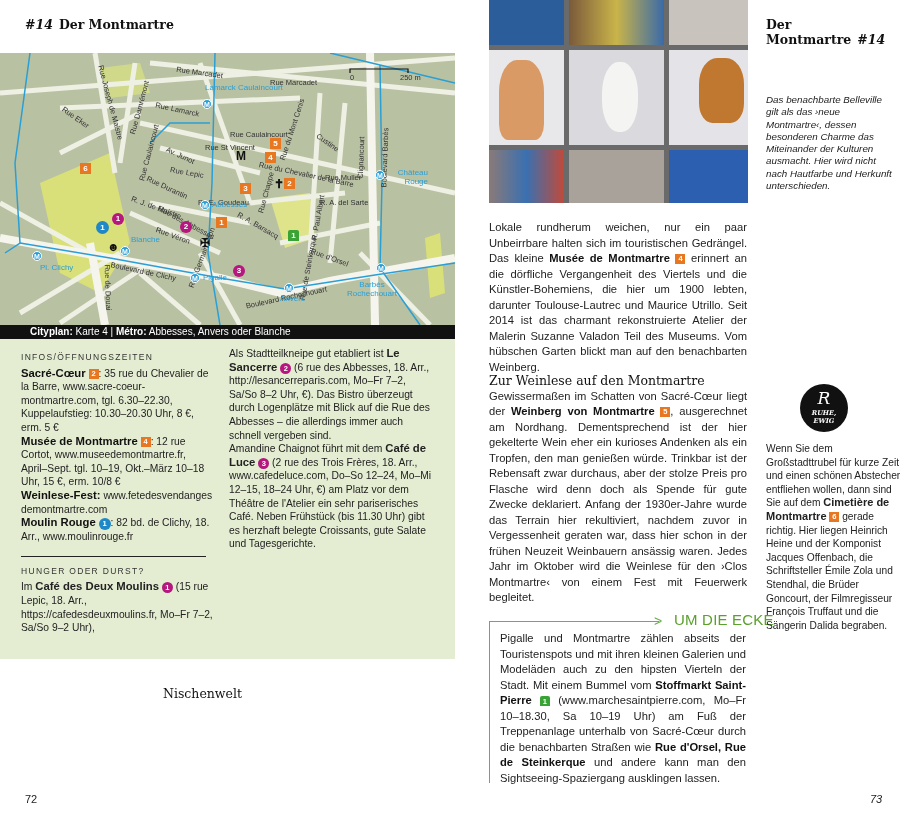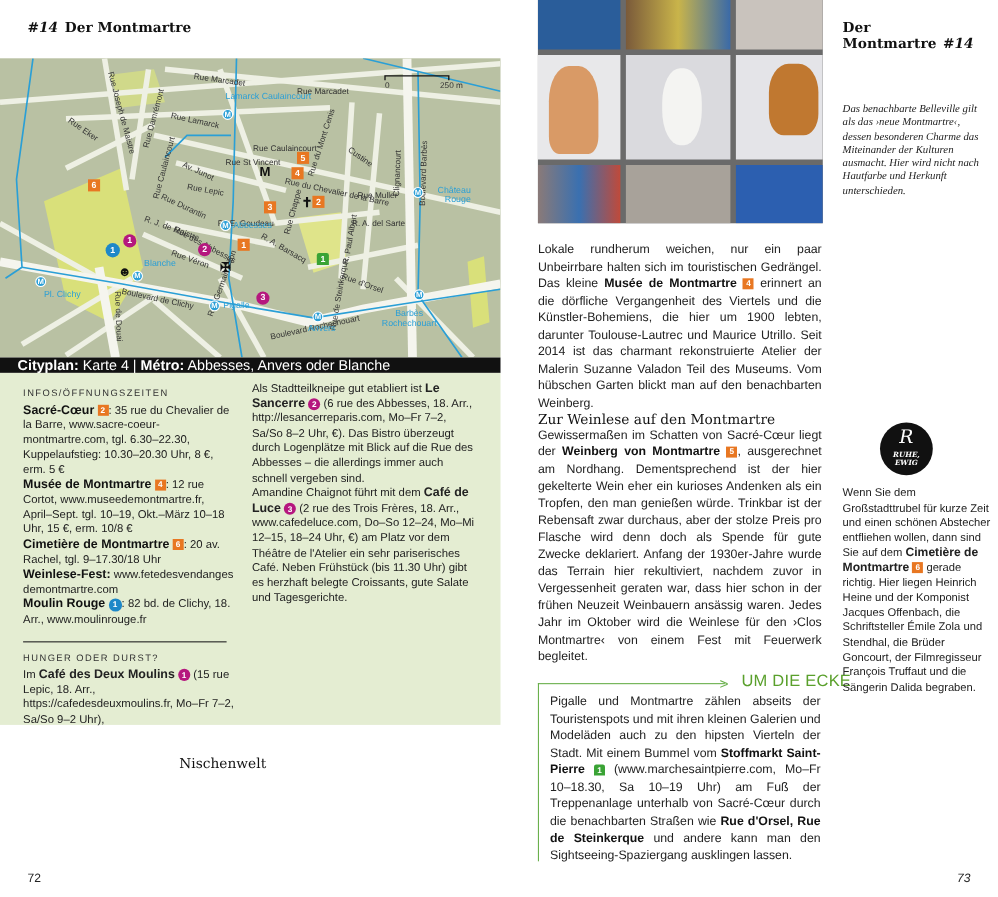--- a/index.html
+++ b/index.html
@@ -17,21 +17,21 @@
   #map svg { position: absolute; left: 0; top: 0; }
   .map-label { position: absolute; font-size: 7.5px; color: #333; white-space: nowrap; font-family: "Liberation Sans", sans-serif; }
   .map-label.metro { color: #2a9fd6; font-size: 8px; }
   .marker-sq { position: absolute; width: 11px; height: 11px; background: #e87722; color: #fff; font-size: 8px; font-weight: bold; text-align: center; line-height: 11px; }
   .marker-circ { position: absolute; width: 12px; height: 12px; border-radius: 50%; background: #b5177e; color: #fff; font-size: 8px; font-weight: bold; text-align: center; line-height: 12px; }
   .marker-metro { position: absolute; width: 10px; height: 10px; border-radius: 50%; background: #2a9fd6; color: #fff; font-size: 7px; font-weight: bold; text-align: center; line-height: 10px; border: 1px solid #fff; }
   .marker-shop { position: absolute; width: 11px; height: 11px; background: #3aa335; color: #fff; font-size: 8px; font-weight: bold; text-align: center; line-height: 12px; border-radius: 2px 2px 0 0; }
   .marker-star { position: absolute; width: 13px; height: 13px; border-radius: 50%; background: #1e88c8; color: #fff; font-size: 8px; font-weight: bold; text-align: center; line-height: 13px; }
   .marker-glyph { position: absolute; font-size: 12px; font-weight: bold; color: #111; }
 
-  #map-caption { position: absolute; left: 0; top: 325px; width: 455px; height: 14px; background: #111; color: #fff; font-size: 13px; line-height: 14px; padding-left: 16px; }
+  #map-caption { position: absolute; left: 0; top: 325px; width: 455px; height: 14px; background: #111; color: #fff; font-size: 10px; line-height: 14px; padding-left: 30px; }
   #map-caption b { font-weight: bold; }
 
   
   #infobox { position: absolute; left: 0; top: 339px; width: 455px; height: 320px; background: #e4edd2; }
   .col { position: absolute; font-size: 10.3px; line-height: 13.6px; color: #222; }
   #info-col1 { left: 21px; top: 8px; width: 192px; }
   #info-col2 { left: 229px; top: 8px; width: 204px; }
   .sec-title { font-size: 8.5px; letter-spacing: 1.3px; color: #333; margin-bottom: 2px; margin-top: 4px; }
   .entry-name { font-weight: bold; font-size: 11.3px; color: #111; }
   .divider { border-top: 1px solid #222; margin: 12px 0 8px 0; width: 185px; }
@@ -54,21 +54,21 @@
   #right-text2 { left: 489px; top: 373px; width: 258px; }
 
   
   #ecke-line-h { position: absolute; left: 489px; top: 621px; width: 170px; border-top: 1.5px solid #6ab04c; }
   #ecke-line-v { position: absolute; left: 489px; top: 621px; height: 162px; border-left: 1.5px solid #6ab04c; }
   #ecke-arrow { position: absolute; left: 654px; top: 613px; color: #6ab04c; font-size: 14px; }
   #ecke-title { position: absolute; left: 674px; top: 611px; font-family: "Liberation Sans", sans-serif; font-size: 15px; color: #5aa02c; letter-spacing: 0.2px; }
   #ecke-text { left: 500px; top: 631px; width: 246px; }
 
   
-  #sidebar-quote { position: absolute; left: 766px; top: 94px; width: 130px; font-style: italic; font-size: 9.8px; line-height: 12.3px; color: #222; font-family: Liberation Serif, serif; }
+  #sidebar-quote { position: absolute; left: 766px; top: 94px; width: 130px; font-style: italic; font-size: 9.8px; line-height: 12.3px; color: #222; }
   #ruhe-badge { position: absolute; left: 800px; top: 384px; width: 48px; height: 48px; border-radius: 50%; background: #111; color: #fff; text-align: center; font-family: "DejaVu Serif", serif; }
   #ruhe-badge .r { font-size: 17px; font-style: italic; line-height: 22px; margin-top: 3px; }
   #ruhe-badge .t { font-size: 6.5px; font-weight: bold; font-style: italic; line-height: 8px; }
   #sidebar-text { position: absolute; left: 766px; top: 442px; width: 136px; font-size: 10.2px; line-height: 13.6px; color: #222; }
   #sidebar-text b { font-weight: bold; font-size: 11px; }
 
   .page-num { position: absolute; top: 793px; font-size: 11px; color: #222; }
   #pn-left { left: 25px; }
   #pn-right { left: 870px; font-style: italic; }
 </style>
@@ -204,21 +204,20 @@
 
 <div id="map-caption">
   <b>Cityplan:</b> <span>Karte 4 |</span> <b>Métro:</b> <span>Abbesses, Anvers oder Blanche</span>
 </div>
 
 <div id="infobox">
   <div class="col" id="info-col1">
     <div class="sec-title">INFOS/ÖFFNUNGSZEITEN</div>
     <div><span class="entry-name">Sacré-Cœur</span> <span class="sq-badge">2</span><span>: 35 rue du Chevalier de la Barre, www.sacre-coeur-montmartre.com, tgl. 6.30–22.30, Kuppelaufstieg: 10.30–20.30 Uhr, 8 €, erm. 5 €</span></div>
     <div><span class="entry-name">Musée de Montmartre</span> <span class="sq-badge">4</span><span>: 12 rue Cortot, www.museedemontmartre.fr, April–Sept. tgl. 10–19, Okt.–März 10–18 Uhr, 15 €, erm. 10/8 €</span></div>
-    <div><span class="entry-name">Cimetière de Montmartre</span> <span class="sq-badge">6</span><span>: 20 av. Rachel, tgl. 9–17.30/18 Uhr</span></div>
     <div style="word-break:break-all"><span class="entry-name">Weinlese-Fest:</span><span> www.fetedesvendangesdemontmartre.com</span></div>
     <div><span class="entry-name">Moulin Rouge</span> <span class="star-badge">1</span><span>: 82 bd. de Clichy, 18. Arr., www.moulinrouge.fr</span></div>
     <div class="divider"></div>
     <div class="sec-title">HUNGER ODER DURST?</div>
     <div style="word-break:break-word"><span>Im </span><b style="font-size:11.3px">Café des Deux Moulins</b> <span class="circ-badge">1</span><span> (15 rue Lepic, 18. Arr., https://cafedesdeuxmoulins.fr, Mo–Fr 7–2, Sa/So 9–2 Uhr),</span></div>
   </div>
   <div class="col" id="info-col2">
     <div><span>Als Stadtteilkneipe gut etabliert ist </span><b style="font-size:11.3px">Le Sancerre</b> <span class="circ-badge">2</span><span> (6 rue des Abbesses, 18. Arr., http://lesancerreparis.com, Mo–Fr 7–2, Sa/So 8–2 Uhr, €). Das Bistro überzeugt durch Logenplätze mit Blick auf die Rue des Abbesses – die allerdings immer auch schnell vergeben sind.</span></div>
     <div><span>Amandine Chaignot führt mit dem </span><b style="font-size:11.3px">Café de Luce</b> <span class="circ-badge">3</span><span> (2 rue des Trois Frères, 18. Arr., www.cafedeluce.com, Do–So 12–24, Mo–Mi 12–15, 18–24 Uhr, €) am Platz vor dem Théâtre de l'Atelier ein sehr pariserisches Café. Neben Frühstück (bis 11.30 Uhr) gibt es herzhaft belegte Croissants, gute Salate und Tagesgerichte.</span></div>
   </div>

